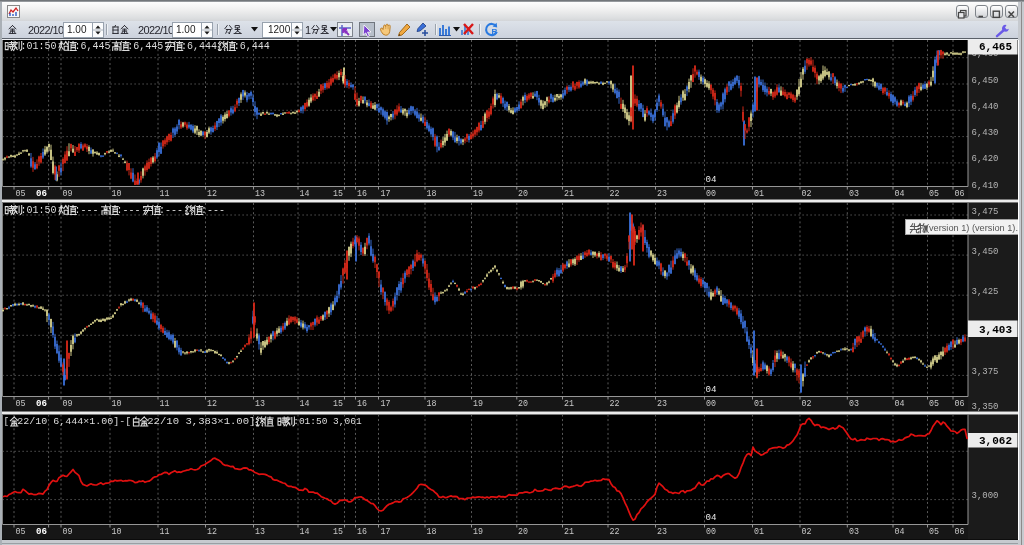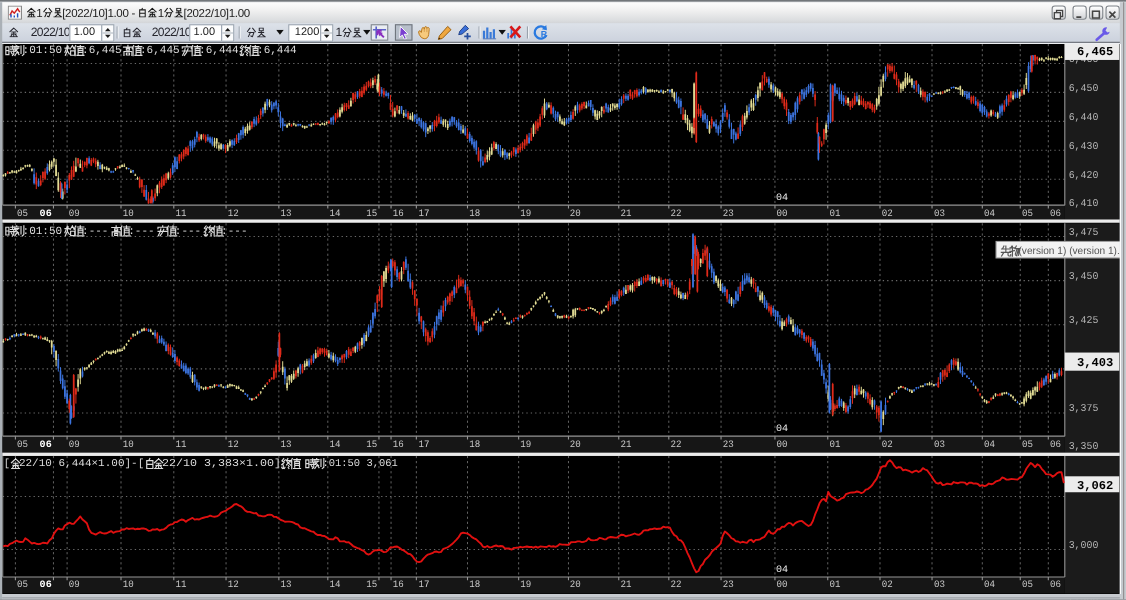--- a/index.html
+++ b/index.html
@@ -228,37 +228,20 @@
       <text x="925.9" y="231.0" font-family="Liberation Sans" font-size="9.5" fill="#555" textLength="96.7" lengthAdjust="spacingAndGlyphs"> (version 1) (version 1).x</text>
 </svg>
 <div style="position:absolute;left:0;top:0;width:1024px;height:1px;background:#72767a"></div>
 <div style="position:absolute;left:0;top:1px;width:1024px;height:1px;background:#95999d"></div>
 <div style="position:absolute;left:0;top:2px;width:1024px;height:19px;background:linear-gradient(#fdfdfd,#f0f0f0 40%,#dcdee0 85%,#d3d5d8);border-bottom:1px solid #c2c4c8"></div>
 <svg style="position:absolute;left:7px;top:5px" width="13" height="13" viewBox="0 0 13 13">
 <rect x="0.5" y="0.5" width="12" height="12" fill="#f8f8f8" stroke="#888"></rect>
 <path d="M2,9 L4,5 L6,7 L9,3 L11,6" stroke="#d02020" stroke-width="1.3" fill="none"></path>
 <path d="M3,11 V8 M6,11 V9 M9,11 V7" stroke="#2050c0" stroke-width="1.3" fill="none"></path>
     </svg>
-<div style="position:absolute;left:24px;top:4px;width:600px;height:15px;font:10.5px 'Liberation Sans';letter-spacing:-0.3px;color:#1a1a1a;display:flex;align-items:center;white-space:pre">
-<svg width="9" height="9" viewBox="0 0 10 10" style="margin:0">
-        <path d="M5,0.6 L1.2,4.2 M5,0.6 L8.8,4.2 M3,4.6 H7 M5,4.8 V9.2 M2.6,6.6 H7.4 M3.4,7 L2.4,8.4 M6.6,7 L7.6,8.4 M1.4,9.4 H8.6" fill="none" stroke="#1a1a1a" stroke-width="1.05" stroke-linecap="square"></path>
-      </svg>1<svg width="9" height="9" viewBox="0 0 10 10" style="margin:0">
-        <path d="M3.6,0.6 L1,4 M6.2,0.6 L9,4.2 M2.6,5 H7.6 M7.6,5 L6,9.4 M4,5 L2,9.2 M6,9.4 L4.6,8.6" fill="none" stroke="#1a1a1a" stroke-width="1.05" stroke-linecap="square"></path>
-      </svg><svg width="9" height="9" viewBox="0 0 10 10" style="margin:0">
-        <path d="M3,0.6 H7 V3.2 H3 Z M5,3.2 V6.8 M2.4,5 H7.4 M4.8,6.8 L2,9.4 M5.2,6 L6.4,7.6 L8.8,9.2 M1.2,9.5 H9" fill="none" stroke="#1a1a1a" stroke-width="1.05" stroke-linecap="square"></path>
-      </svg>[2022/10]1.00 - <svg width="9" height="9" viewBox="0 0 10 10" style="margin:0">
-        <path d="M5,0.4 L4.2,2 M2.2,2.2 H7.8 M2.2,2.2 V9.4 M7.8,2.2 V9.4 M2.2,5.6 H7.8 M2.2,9.4 H7.8" fill="none" stroke="#1a1a1a" stroke-width="1.05" stroke-linecap="square"></path>
-      </svg><svg width="9" height="9" viewBox="0 0 10 10" style="margin:0">
-        <path d="M5,0.6 L1.2,4.2 M5,0.6 L8.8,4.2 M3,4.6 H7 M5,4.8 V9.2 M2.6,6.6 H7.4 M3.4,7 L2.4,8.4 M6.6,7 L7.6,8.4 M1.4,9.4 H8.6" fill="none" stroke="#1a1a1a" stroke-width="1.05" stroke-linecap="square"></path>
-      </svg>1<svg width="9" height="9" viewBox="0 0 10 10" style="margin:0">
-        <path d="M3.6,0.6 L1,4 M6.2,0.6 L9,4.2 M2.6,5 H7.6 M7.6,5 L6,9.4 M4,5 L2,9.2 M6,9.4 L4.6,8.6" fill="none" stroke="#1a1a1a" stroke-width="1.05" stroke-linecap="square"></path>
-      </svg><svg width="9" height="9" viewBox="0 0 10 10" style="margin:0">
-        <path d="M3,0.6 H7 V3.2 H3 Z M5,3.2 V6.8 M2.4,5 H7.4 M4.8,6.8 L2,9.4 M5.2,6 L6.4,7.6 L8.8,9.2 M1.2,9.5 H9" fill="none" stroke="#1a1a1a" stroke-width="1.05" stroke-linecap="square"></path>
-      </svg>[2022/10]1.00
-</div>
 <div style="position:absolute;left:956px;top:5px;width:13px;height:13px;border:1px solid #7f848a;border-radius:3px;background:linear-gradient(#ffffff,#e8e9eb 50%,#d2d4d7);box-sizing:border-box"><svg width="11" height="11" viewBox="0 0 11 11">
         <rect x="3.5" y="1.5" width="5.5" height="5.5" fill="none" stroke="#444" stroke-width="1.2"></rect>
         <rect x="1.5" y="3.5" width="5.5" height="5.5" fill="#e8e9eb" stroke="#444" stroke-width="1.2"></rect>
       </svg></div>
 <div style="position:absolute;left:975px;top:5px;width:13px;height:13px;border:1px solid #7f848a;border-radius:3px;background:linear-gradient(#ffffff,#e8e9eb 50%,#d2d4d7);box-sizing:border-box"><svg width="11" height="11" viewBox="0 0 11 11">
         <path d="M2.5,7.5 H7" stroke="#444" stroke-width="1.6"></path>
       </svg></div>
 <div style="position:absolute;left:990px;top:5px;width:13px;height:13px;border:1px solid #7f848a;border-radius:3px;background:linear-gradient(#ffffff,#e8e9eb 50%,#d2d4d7);box-sizing:border-box"><svg width="11" height="11" viewBox="0 0 11 11">
         <rect x="2.2" y="2.2" width="6.2" height="6.2" fill="none" stroke="#444" stroke-width="1.4"></rect>
       </svg></div>

